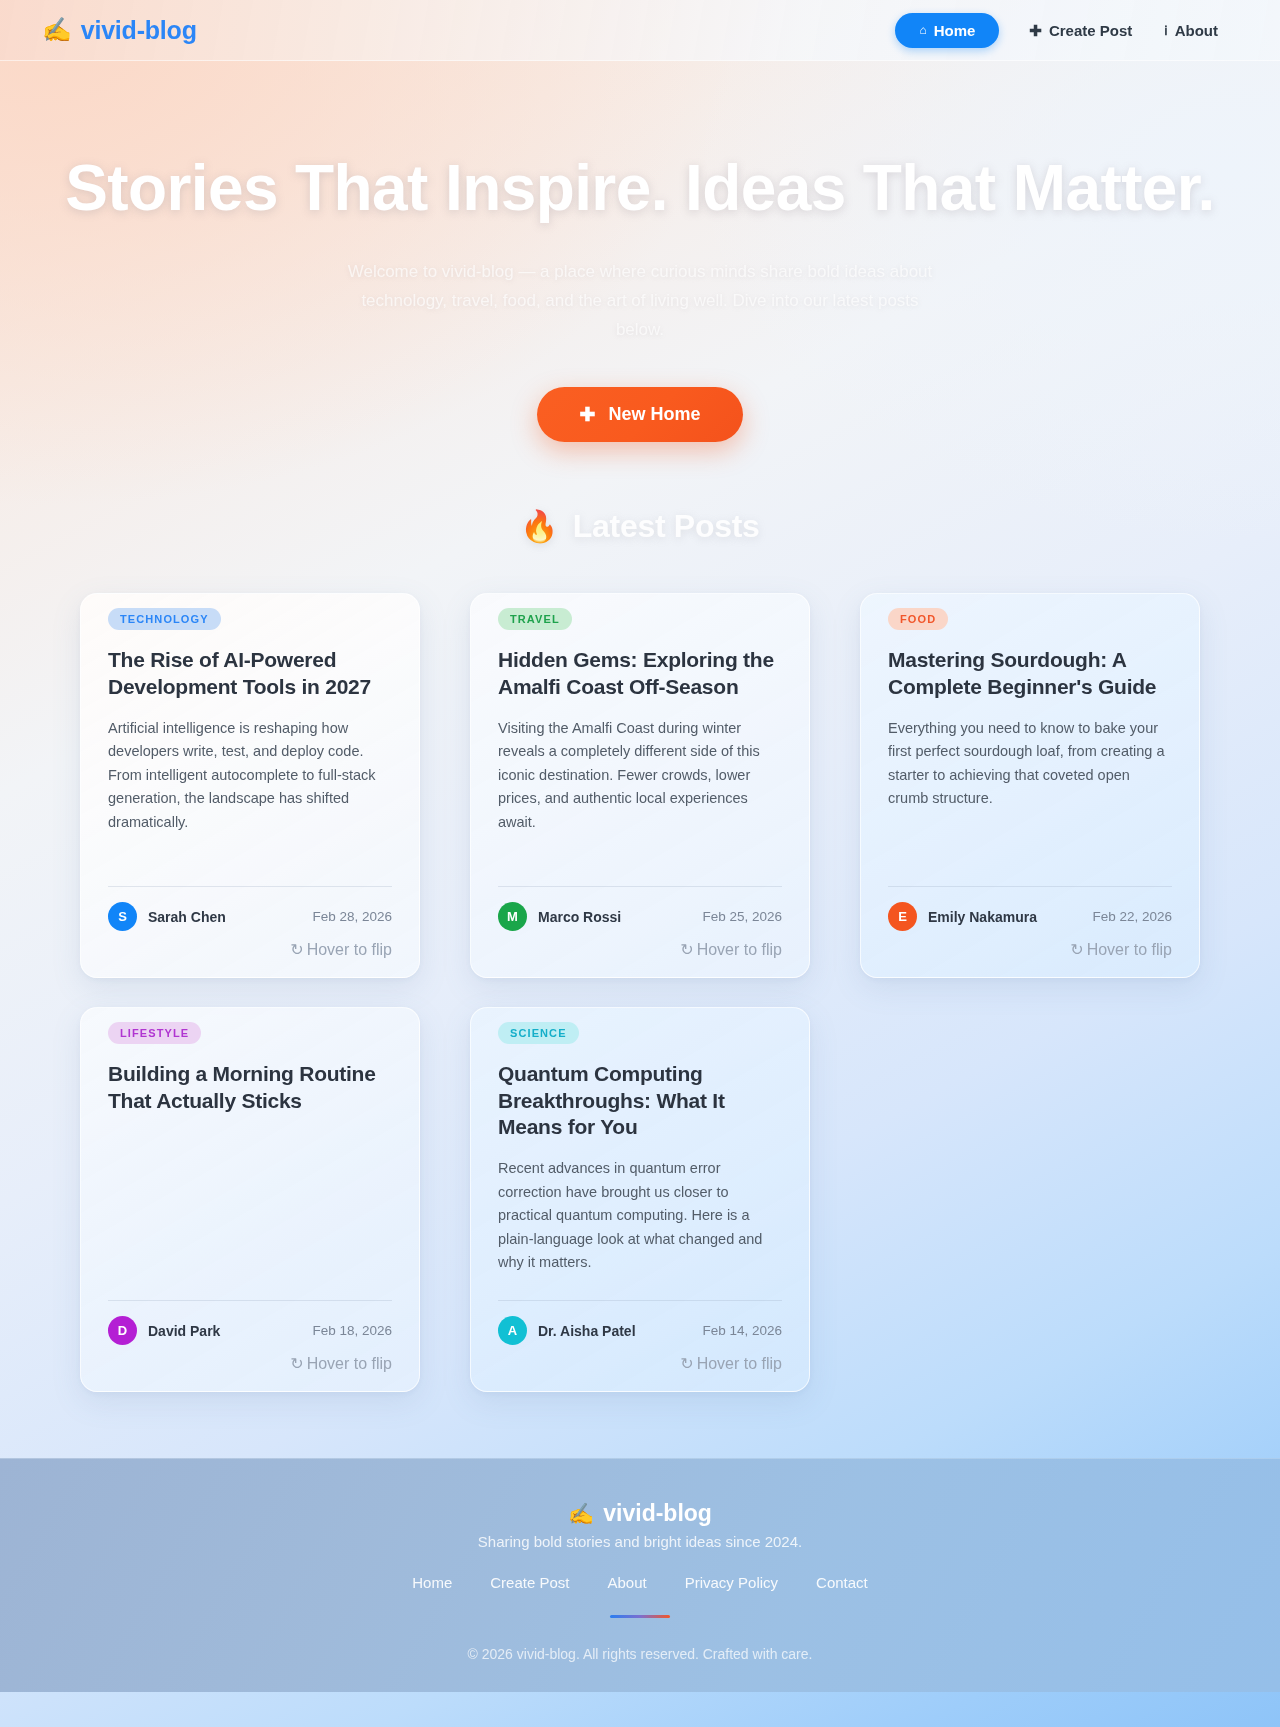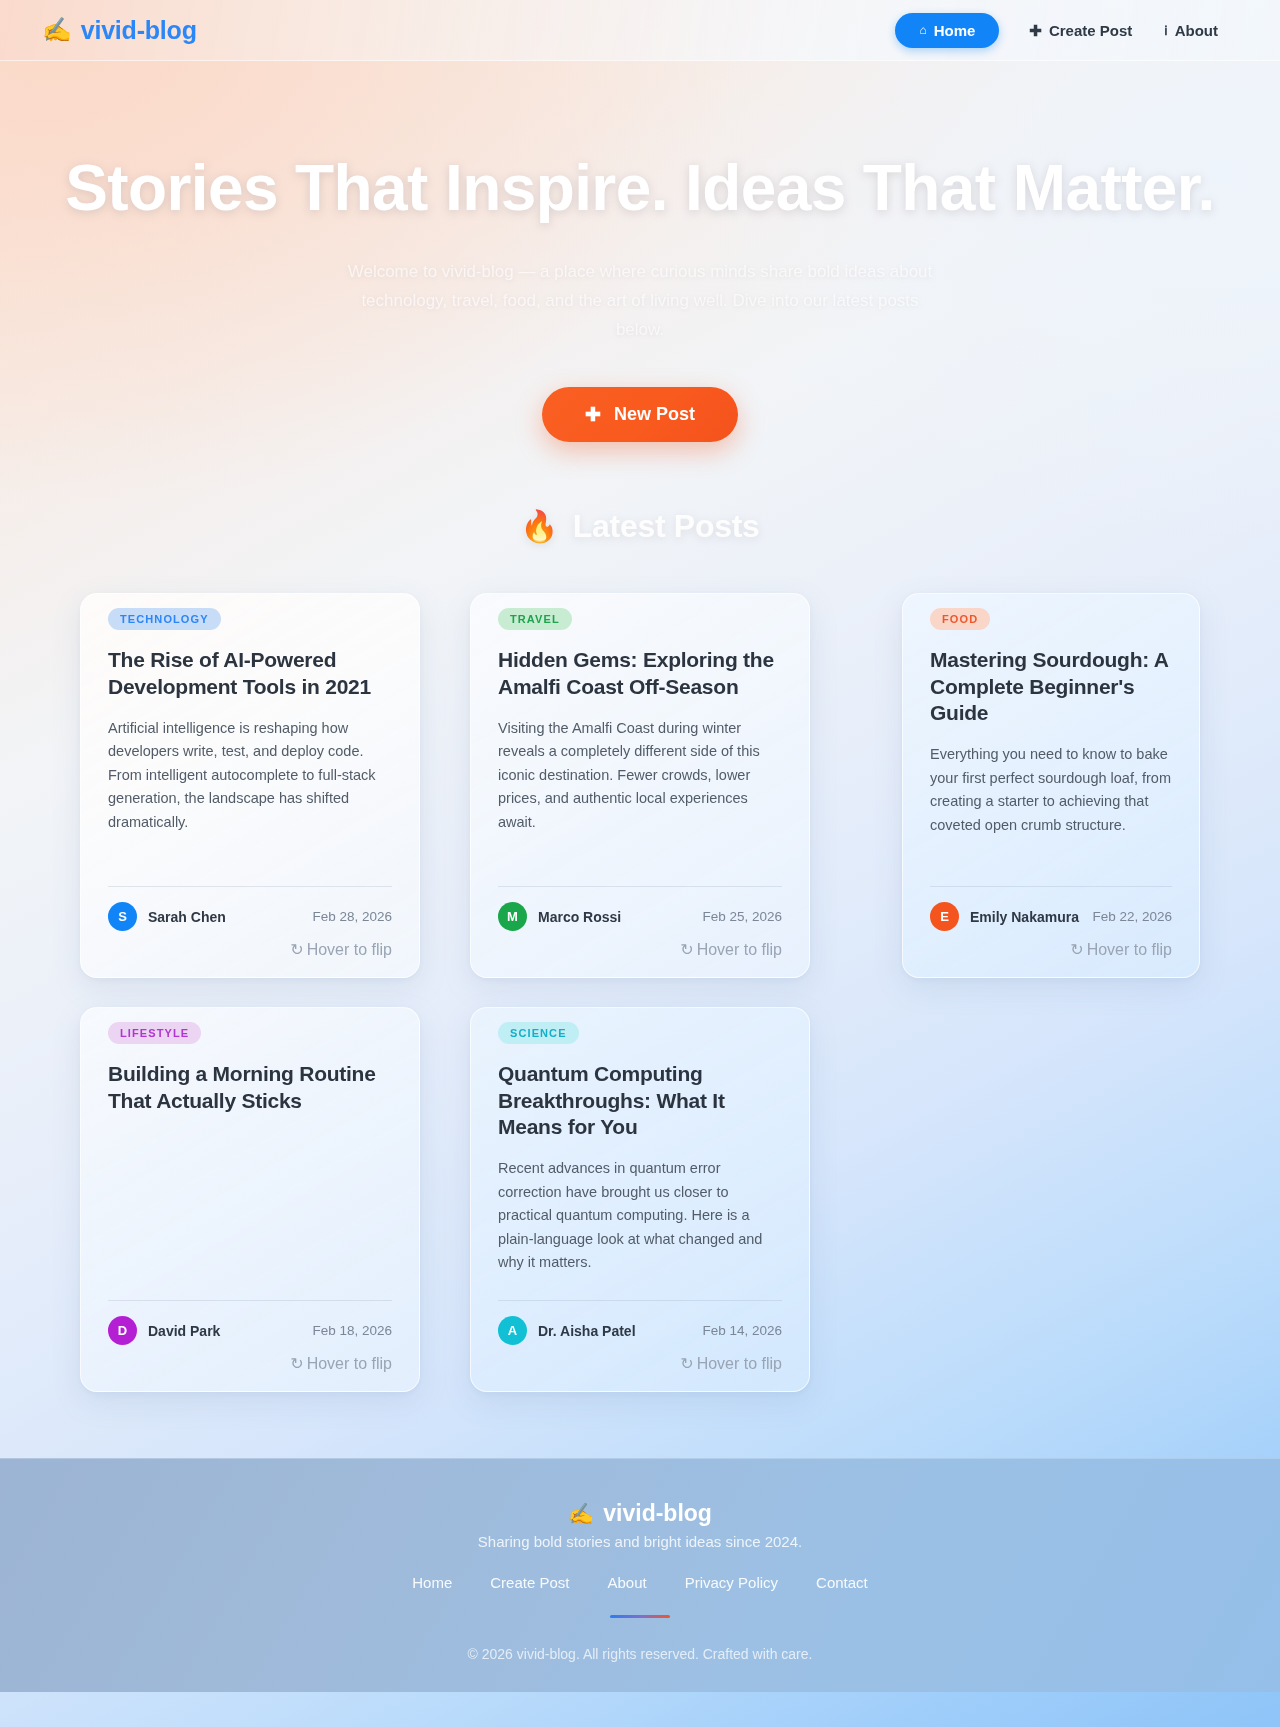--- a/index.html
+++ b/index.html
@@ -163,21 +163,21 @@
     border-radius: 17px;
     border: 1px solid rgba(255,255,255,.72);
     box-shadow: 0 10px 30px rgba(93,120,165,.13), 0 2px 5px rgba(93,120,165,.06);
     padding: 14px 27px 18px 27px;
     display: flex;
     flex-direction: column;
     min-height: 385px;
     cursor: pointer;
   }
   .card-2 { background: linear-gradient(150deg, rgba(250,251,253,.9) 0%, rgba(240,246,253,.87) 60%, rgba(232,242,253,.85) 100%); }
-  .card-3 { background: linear-gradient(150deg, rgba(238,246,254,.88) 0%, rgba(226,240,254,.85) 60%, rgba(216,235,253,.83) 100%); margin-left: 42px; }
+  .card-3 { background: linear-gradient(150deg, rgba(238,246,254,.88) 0%, rgba(226,240,254,.85) 60%, rgba(216,235,253,.83) 100%); }
   .card-4 { background: linear-gradient(150deg, rgba(248,250,253,.9) 0%, rgba(236,244,253,.86) 60%, rgba(228,240,253,.84) 100%); }
   .card-5 { background: linear-gradient(150deg, rgba(234,244,254,.88) 0%, rgba(222,238,254,.85) 60%, rgba(212,233,253,.83) 100%); }
 
   .badge {
     display: inline-block;
     align-self: flex-start;
     font-size: 11px;
     font-weight: bold;
     letter-spacing: 1.1px;
     padding: 5px 12px;
@@ -318,35 +318,35 @@
       </a>
     </div>
   </nav>
 
   <section class="hero">
     <h1 class="hero-title">Stories That Inspire. Ideas That Matter.</h1>
     <p class="hero-sub">Welcome to vivid-blog — a place where curious minds share bold ideas about technology, travel, food, and the art of living well. Dive into our latest posts below.</p>
     <div class="hero-cta-wrap">
       <button class="cta-btn">
         <span class="cta-plus">✚</span>
-        <span>New Post</span>
+        <span>New Home</span>
       </button>
     </div>
   </section>
 
   <h2 class="section-heading">
     <span class="fire">🔥</span>
     <span class="sh-text">Latest Posts</span>
   </h2>
 
   <div class="grid">
 
     <article class="card card-1">
       <span class="badge" style="background: rgb(199, 220, 247); color: rgb(43, 134, 247);">TECHNOLOGY</span>
-      <h3 class="card-title">The Rise of AI-Powered Development Tools in 2021</h3>
+      <h3 class="card-title">The Rise of AI-Powered Development Tools in 2027</h3>
       <p class="card-excerpt">Artificial intelligence is reshaping how developers write, test, and deploy code. From intelligent autocomplete to full-stack generation, the landscape has shifted dramatically.</p>
       <div class="card-spacer"></div>
       <div class="card-divider"></div>
       <div class="card-footer">
         <div class="author">
           <div class="avatar" style="background: rgb(17, 133, 248);">S</div>
           <span class="author-name">Sarah Chen</span>
         </div>
         <span class="post-date">Feb 28, 2026</span>
       </div>

